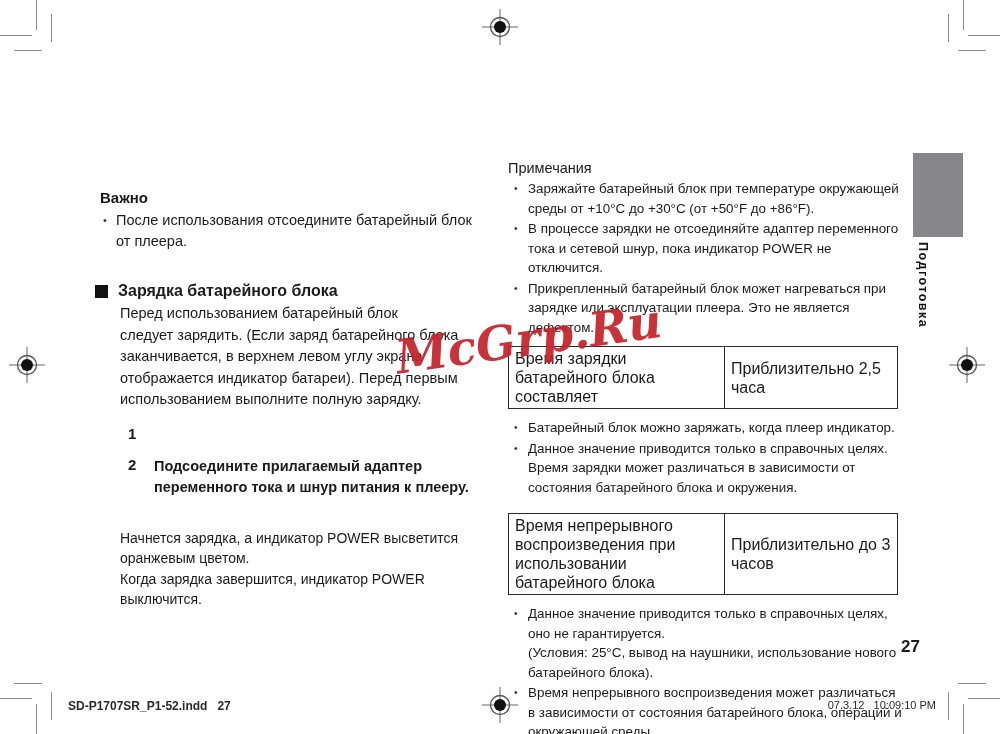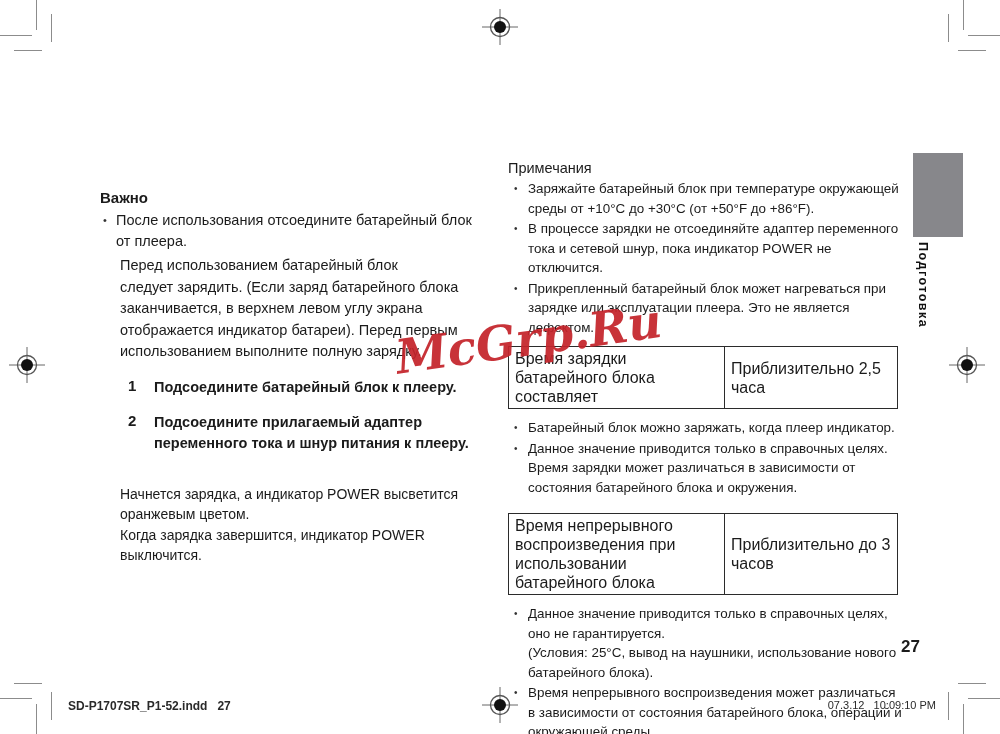--- a/index.html
+++ b/index.html
@@ -106,29 +106,32 @@
   </svg>
 
   <div class="left-col">
     <div class="h-important">Важно</div>
     <div class="bullet-line">
       <span class="dot">•</span>
       <span class="pre">После использования отсоедините батарейный блок
 от плеера.</span>
     </div>
 
+    <div class="section-head">
+      <span class="sq"></span>
+      <span class="section-title">Зарядка батарейного блока</span>
+    </div>
     <div class="intro pre">Перед использованием батарейный блок
 следует зарядить. (Если заряд батарейного блока
 заканчивается, в верхнем левом углу экрана
 отображается индикатор батареи). Перед первым
 использованием выполните полную зарядку.</div>
 
     <div class="step">
       <span class="step-num">1</span>
-      <span class="step-text pre">Подсоедините батарейный блок к плееру.</span>
     </div>
     <div class="step">
       <span class="step-num">2</span>
       <span class="step-text pre">Подсоедините прилагаемый адаптер
 переменного тока и шнур питания к плееру.</span>
     </div>
 
     <div class="outro pre">Начнется зарядка, а индикатор POWER высветится
 оранжевым цветом.
 Когда зарядка завершится, индикатор POWER выключится.</div>

